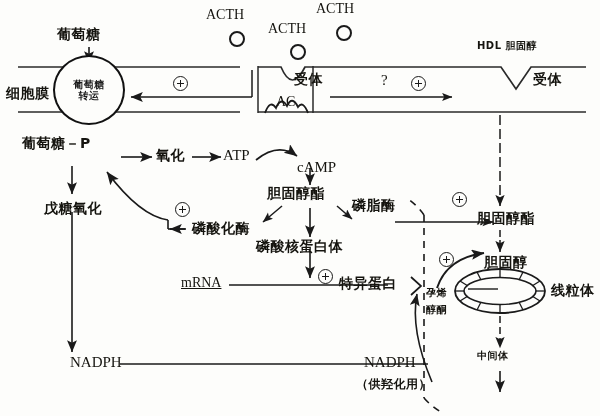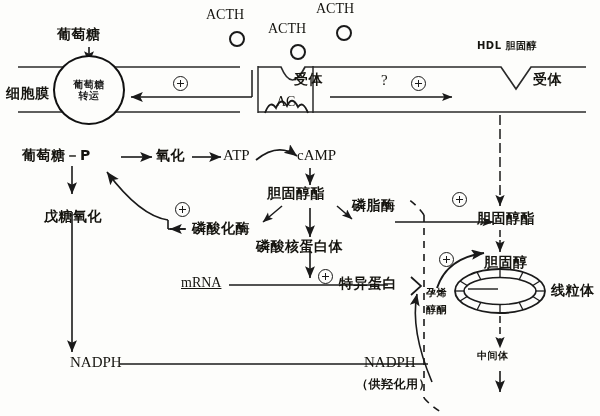--- a/index.html
+++ b/index.html
@@ -214,26 +214,26 @@
   <div class="lbl cn s14" style="left:294px; top:72px;">受体</div>
 
   <div class="lbl en s14" style="left:276px; top:95px;">AC</div>
 
   <div class="lbl en s15" style="left:381px; top:73px;">?</div>
   <div class="plus" style="left:411px; top:76px;"></div>
 
   <div class="lbl cn s13" style="left:477px; top:41px;">HDL 胆固醇</div>
   <div class="lbl cn s14" style="left:533px; top:72px;">受体</div>
 
-  <div class="lbl cn s14" style="left:22px; top:148px;text-align:center;">葡萄糖－P</div>
+  <div class="lbl cn s14" style="left:22px; top:136px;text-align:center;">葡萄糖－P</div>
   <div class="lbl cn s14" style="left:156px; top:148px;">氧化</div>
   <div class="lbl en s15" style="left:223px; top:148px;">ATP</div>
-  <div class="lbl en s15" style="left:297px; top:148px;">cAMP</div>
-
-  <div class="lbl cn s14" style="left:44px; top:209px;text-align:right;">戊糖氧化</div>
+  <div class="lbl en s15" style="left:297px; top:160px;">cAMP</div>
+
+  <div class="lbl cn s14" style="left:44px; top:201px;text-align:right;">戊糖氧化</div>
 
   <div class="lbl cn s14" style="left:192px; top:221px;">磷酸化酶</div>
   <div class="plus" style="left:175px; top:202px;"></div>
 
   <div class="lbl cn s14" style="left:267px; top:186px;">胆固醇酯</div>
 
   <div class="lbl cn s14" style="left:352px; top:198px;">磷脂酶</div>
 
   <div class="plus" style="left:452px; top:192px;"></div>
 

